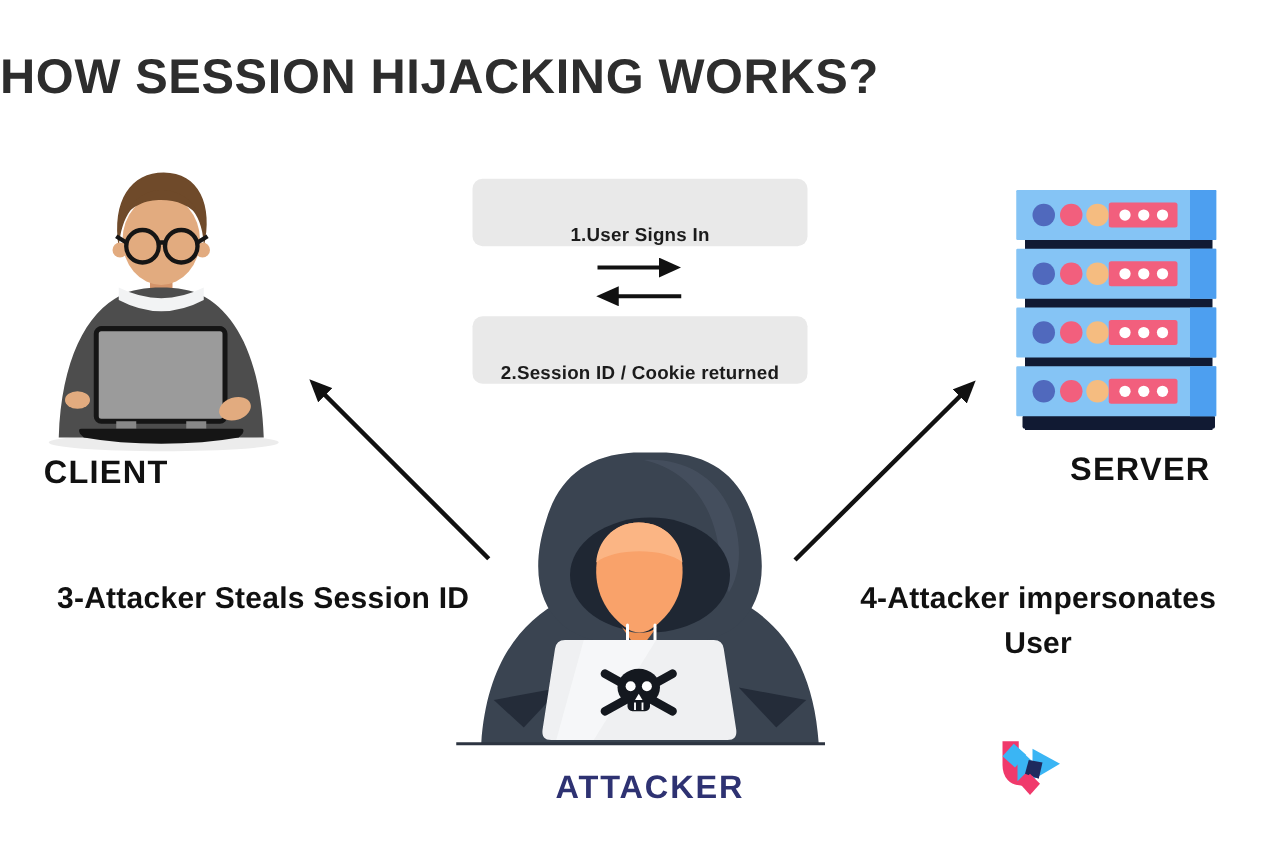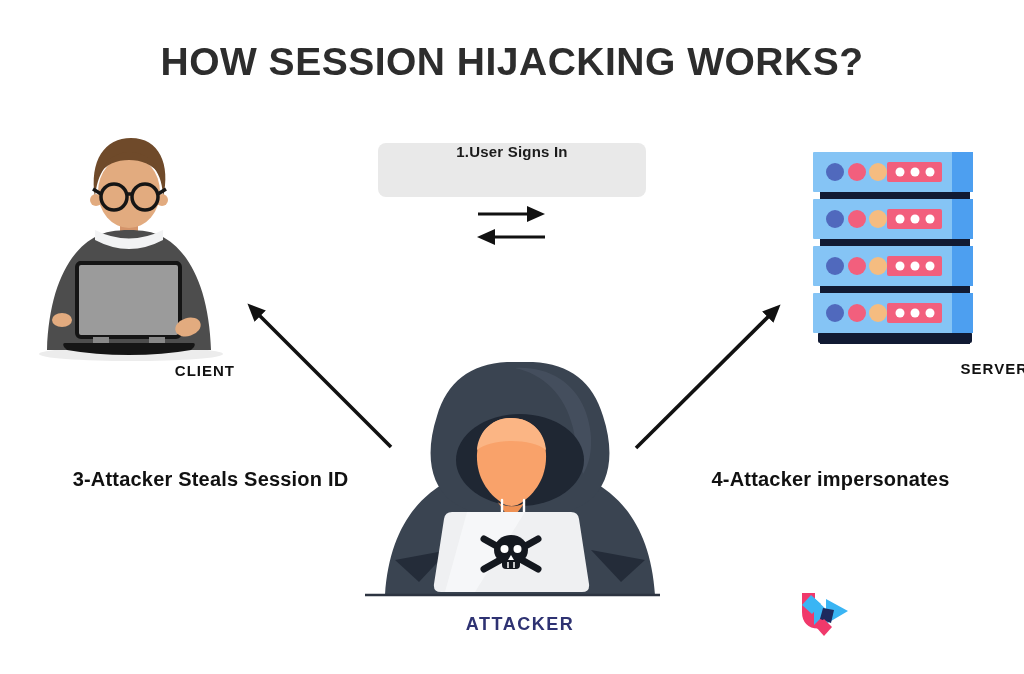--- a/index.html
+++ b/index.html
@@ -2,46 +2,46 @@
 <html style="--title_text: #2d2d2d; --box_bg: #e9e9e9; --box_text: #1b1b1b; --label_text: #111111; --attacker_label: #2e3272; --arrow: #111111; --desk_line: #2d3441; --hoodie: #3a4451; --hoodie_dark: #242c39; --hoodie_inner: #1f2733; --face_orange: #f9a26a; --face_shadow: #ef9154; --attacker_laptop: #eff0f2; --skull: #14181f; --server_blue: #85c4f5; --server_blue_side: #4d9ff0; --server_navy: #111a33; --dot_indigo: #5069bd; --dot_pink: #f25f7d; --dot_orange: #f5bc80; --client_hair: #6f4a2a; --client_skin: #e2ab7f; --client_skin_dark: #d4946a; --client_sweater: #4d4d4d; --laptop_screen: #9b9b9b; --laptop_frame: #151515; --logo_pink: #f0396b; --logo_blue: #3ab5f4; --logo_navy: #1e2a5e; --logo_text: #85878c;"><head>
 <meta charset="utf-8">
 <style>
   html,body{margin:0;padding:0;background:#fff;}
   #canvas{
     position:relative;width:1024px;height:674px;background:#fff;overflow:hidden;
     font-family:"Liberation Sans",sans-serif;
   }
   .abs{position:absolute;}
   #title{
-    left:0;top:40px;width:1024px;text-align:center;
+    left:0;top:40px;width:1024px;
     font-size:39px;font-weight:800;letter-spacing:.5px;
     color:var(--title_text,#2d2d2d);
   }
   .flowbox{
     left:378px;width:268px;height:54px;
     background:var(--box_bg,#e9e9e9);border-radius:8px;
-    display:flex;align-items:flex-start;justify-content:center;
+    display:flex;align-items:flex-end;justify-content:center;
     font-size:15px;font-weight:700;color:var(--box_text,#1b1b1b);
     letter-spacing:.2px;
   }
   #box-step1{top:143px;}
   #box-step2{top:253px;}
   .actor-label{
-    text-align:right;font-weight:800;letter-spacing:1px;
-    color:var(--label_text,#111);font-size:15px;
+    text-align:left;font-weight:800;letter-spacing:1px;
+    color:var(--label_text,#111);font-size:26px;
   }
   #label-client{left:35px;top:362px;width:200px;}
   #label-server{left:856px;top:360px;width:172px;}
   #label-attacker{
     left:375px;top:614px;width:290px;text-align:center;
-    font-size:18px;font-weight:800;letter-spacing:1.5px;
+    font-size:26px;font-weight:800;letter-spacing:1.5px;
     color:var(--attacker_label,#2e3272);
   }
   .annotation{
-    text-align:center;font-size:20px;font-weight:700;line-height:36px;
+    text-align:center;font-size:24px;font-weight:700;line-height:36px;
     color:var(--label_text,#111);letter-spacing:.2px;
   }
   #step3{left:18px;top:461px;width:385px;}
   #step4{left:643px;top:461px;width:375px;}
   #logo{left:790px;top:581px;display:flex;align-items:center;}
   #logo-text{
     font-size:27px;font-weight:700;letter-spacing:-.3px;
     color:var(--logo_text,#85878c);margin-left:8px;margin-top:3px;
   }
   #overlay{left:0;top:0;pointer-events:none;}
@@ -179,30 +179,34 @@
       <circle class="fWhite" cx="129.5" cy="191" r="4"></circle>
       <circle class="fWhite" cx="142.5" cy="191" r="4"></circle>
       <polygon class="fWhite" points="136,197 133,202 139,202"></polygon>
       <path class="sWhite" stroke-width="1.5" d="M133,204 L133,210 M139,204 L139,210"></path>
     </g>
   </svg>
 
   <div id="box-step1" class="abs flowbox">
     <span>1.User Signs In</span>
   </div>
+  <div id="box-step2" class="abs flowbox">
+    <span>2.Session ID / Cookie returned</span>
+  </div>
 
   <div id="label-client" class="abs actor-label">CLIENT</div>
   <div id="label-server" class="abs actor-label">SERVER</div>
   <div id="label-attacker" class="abs">ATTACKER</div>
 
   <div id="step3" class="abs annotation">
     <div>3-Attacker Steals Session ID</div>
   </div>
   <div id="step4" class="abs annotation">
     <div>4-Attacker impersonates</div>
+    <div>User</div>
   </div>
 
   <svg id="overlay" class="abs" width="1024" height="674" viewBox="0 0 1024 674">
     <defs>
       <marker id="ah" viewBox="0 0 18 16" markerWidth="18" markerHeight="16" refX="13" refY="8" orient="auto" markerUnits="userSpaceOnUse">
         <path d="M0,0 L18,8 L0,16 Z" class="fArrow"></path>
       </marker>
     </defs>
     <path class="sDesk" d="M365,595 L660,595" stroke-width="2.5"></path>
     <path class="sArrow" d="M478,214 L540,214" stroke-width="3.2" marker-end="url(#ah)"></path>

